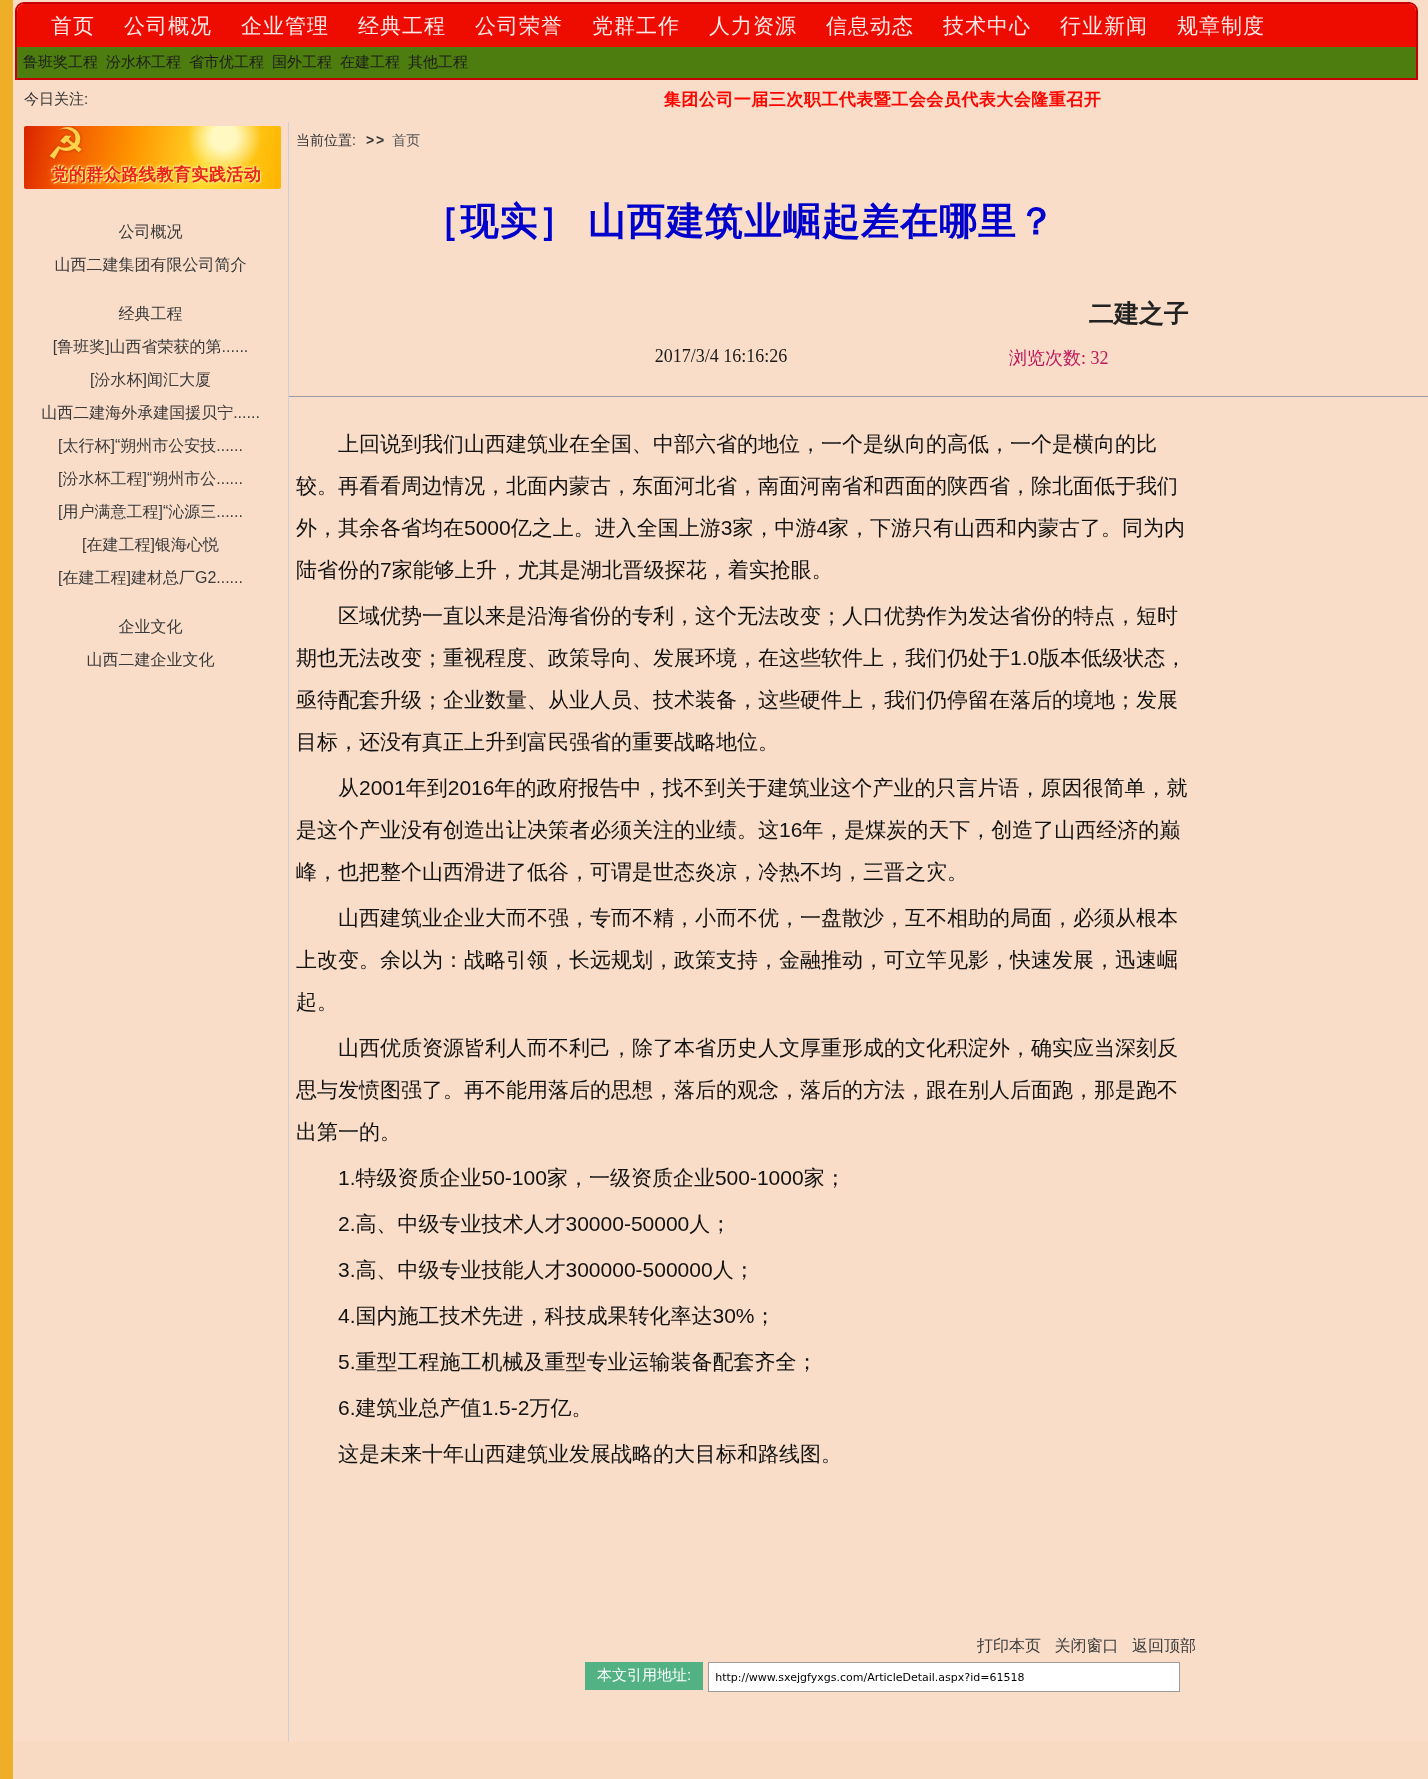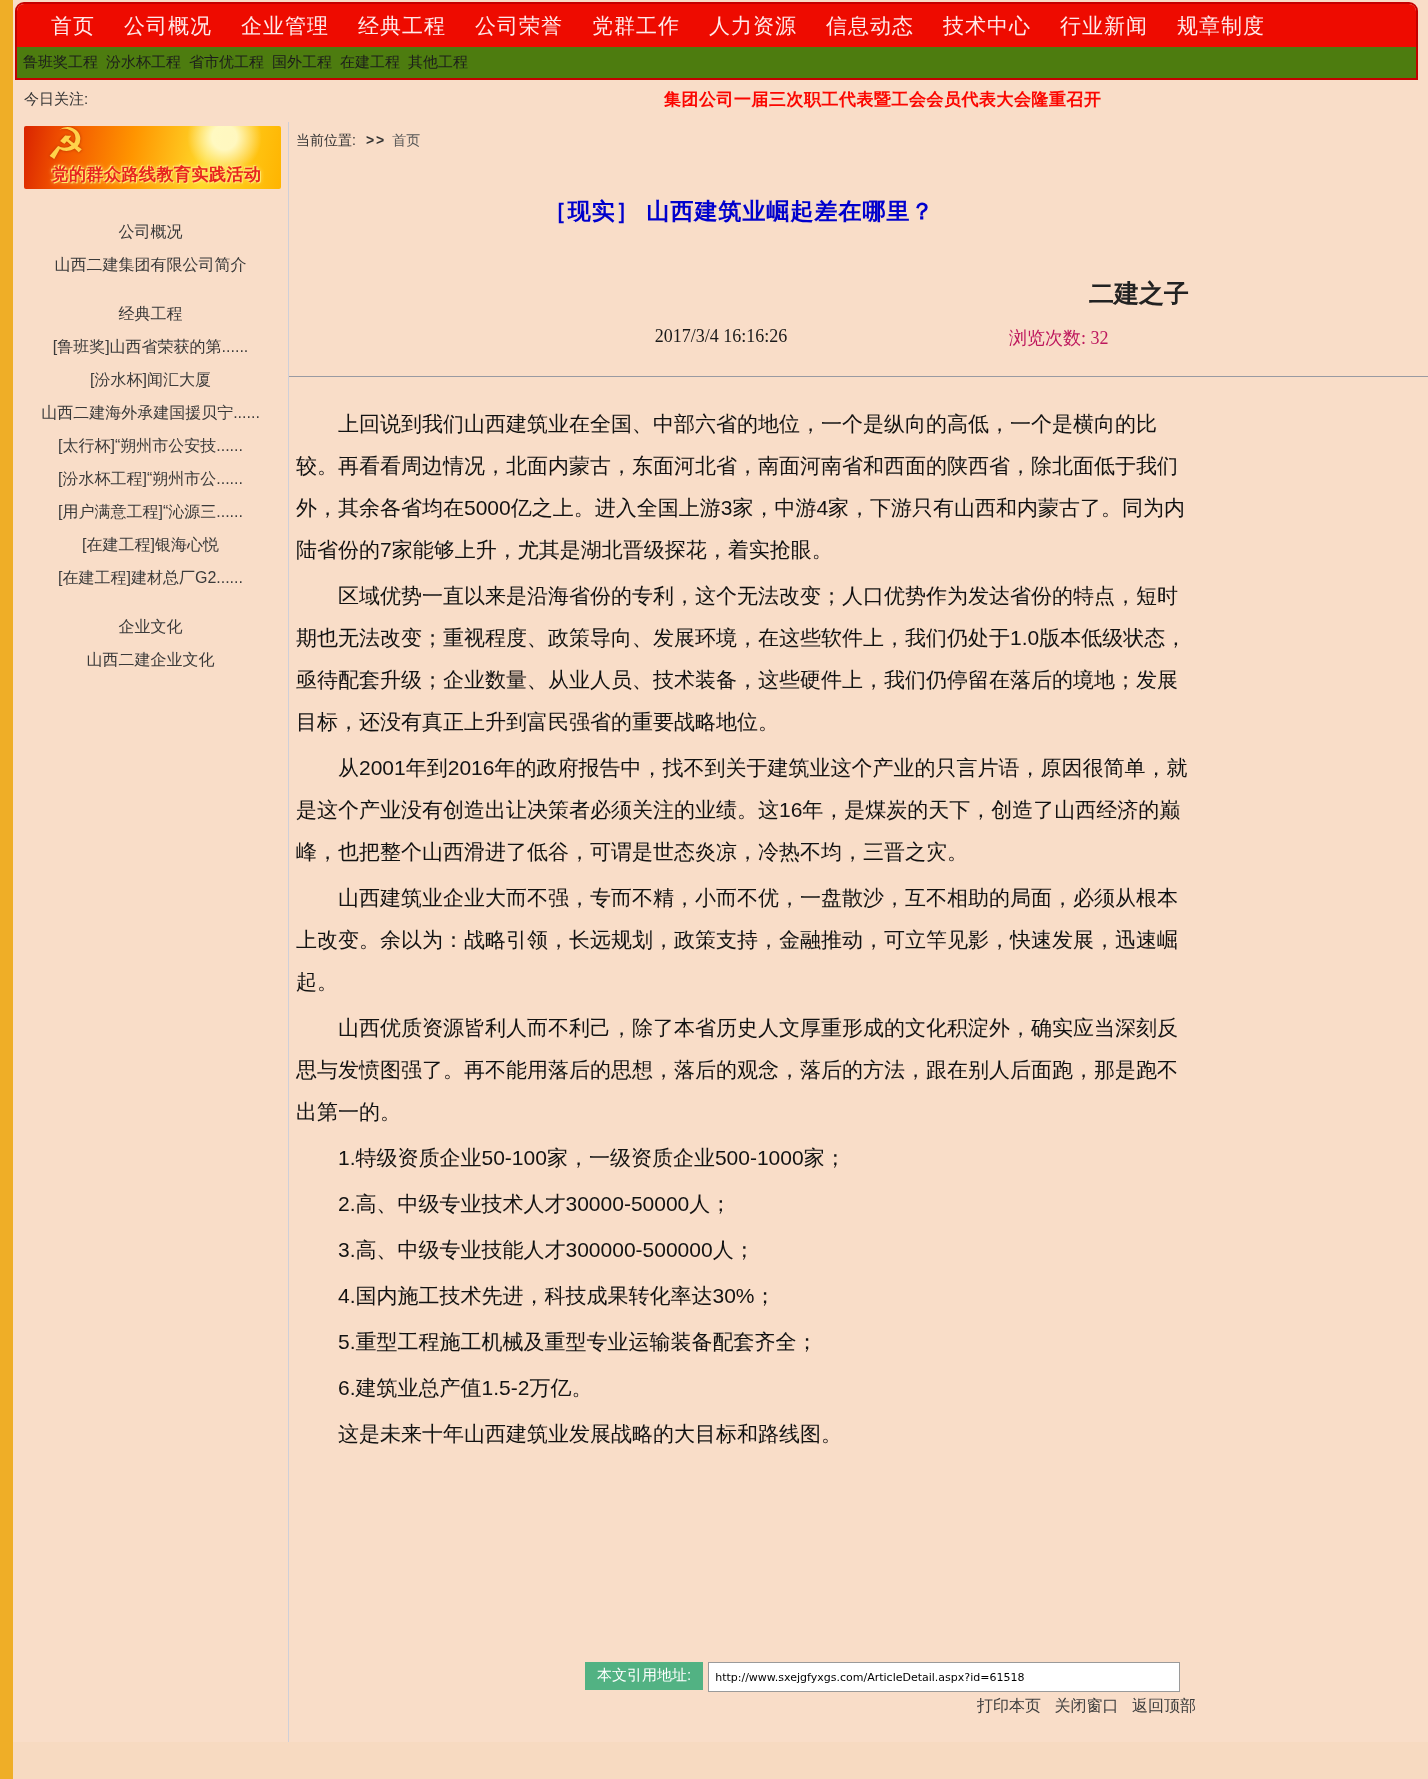--- a/index.html
+++ b/index.html
@@ -60,21 +60,21 @@
 
   
   .main-col{flex:1;border-left:1px solid #cfcfd8;position:relative;}
   .breadcrumb{padding:10px 0 0 7px;font-size:14px;color:#333;}
   .breadcrumb .sep{font-weight:bold;margin:0 6px 0 10px;letter-spacing:2px;}
   .breadcrumb .crumb-page{color:#555;cursor:pointer;}
 
   .article-title{
     width:900px;text-align:center;margin-top:46px;
     font-family:"Liberation Serif","DejaVu Serif",serif;
-    font-size:23px;font-weight:bold;color:#0000cc;letter-spacing:1px;
+    font-size:38px;font-weight:bold;color:#0000cc;letter-spacing:1px;
   }
   .article-author{width:900px;text-align:right;margin-top:50px;font-size:25px;color:#222;font-weight:bold;}
   .meta-row{position:relative;width:900px;height:26px;margin-top:16px;}
   .article-date{
     position:absolute;left:0;width:96%;text-align:center;
     font-family:"Liberation Serif","DejaVu Serif",serif;font-size:18px;color:#1a1a1a;
   }
   .article-views{
     position:absolute;left:80%;top:0;white-space:nowrap;
     font-family:"Liberation Serif","DejaVu Serif",serif;font-size:18px;color:#be185d;text-align:center;
@@ -91,21 +91,21 @@
   .citation-row{position:absolute;left:296px;top:1540px;display:flex;align-items:flex-start;}
   .citation-label{
     background:#52b283;color:#ffffff;font-size:15px;
     padding:4px 12px 5px 12px;margin-right:5px;white-space:nowrap;
   }
   .citation-input{
     width:458px;height:28px;background:#ffffff;border:1px solid #9a9a9a;
     font-family:"DejaVu Sans",sans-serif;font-size:11px;color:#000;
     padding:0 6px;box-sizing:content-box;
   }
-  .footer-links{position:absolute;left:688px;top:1574px;font-size:16px;color:#3c3c3c;white-space:nowrap;}
+  .footer-links{position:absolute;left:688px;top:1514px;font-size:16px;color:#3c3c3c;white-space:nowrap;}
   .footer-links span{cursor:pointer;margin-right:9px;}
   .bottom-strip{position:absolute;left:0;bottom:0;width:100%;height:37px;background:#f7dac1;}
 </style>
 </head>
 <body>
 
 <div class="left-strip"></div>
 
 <div class="page">
 

